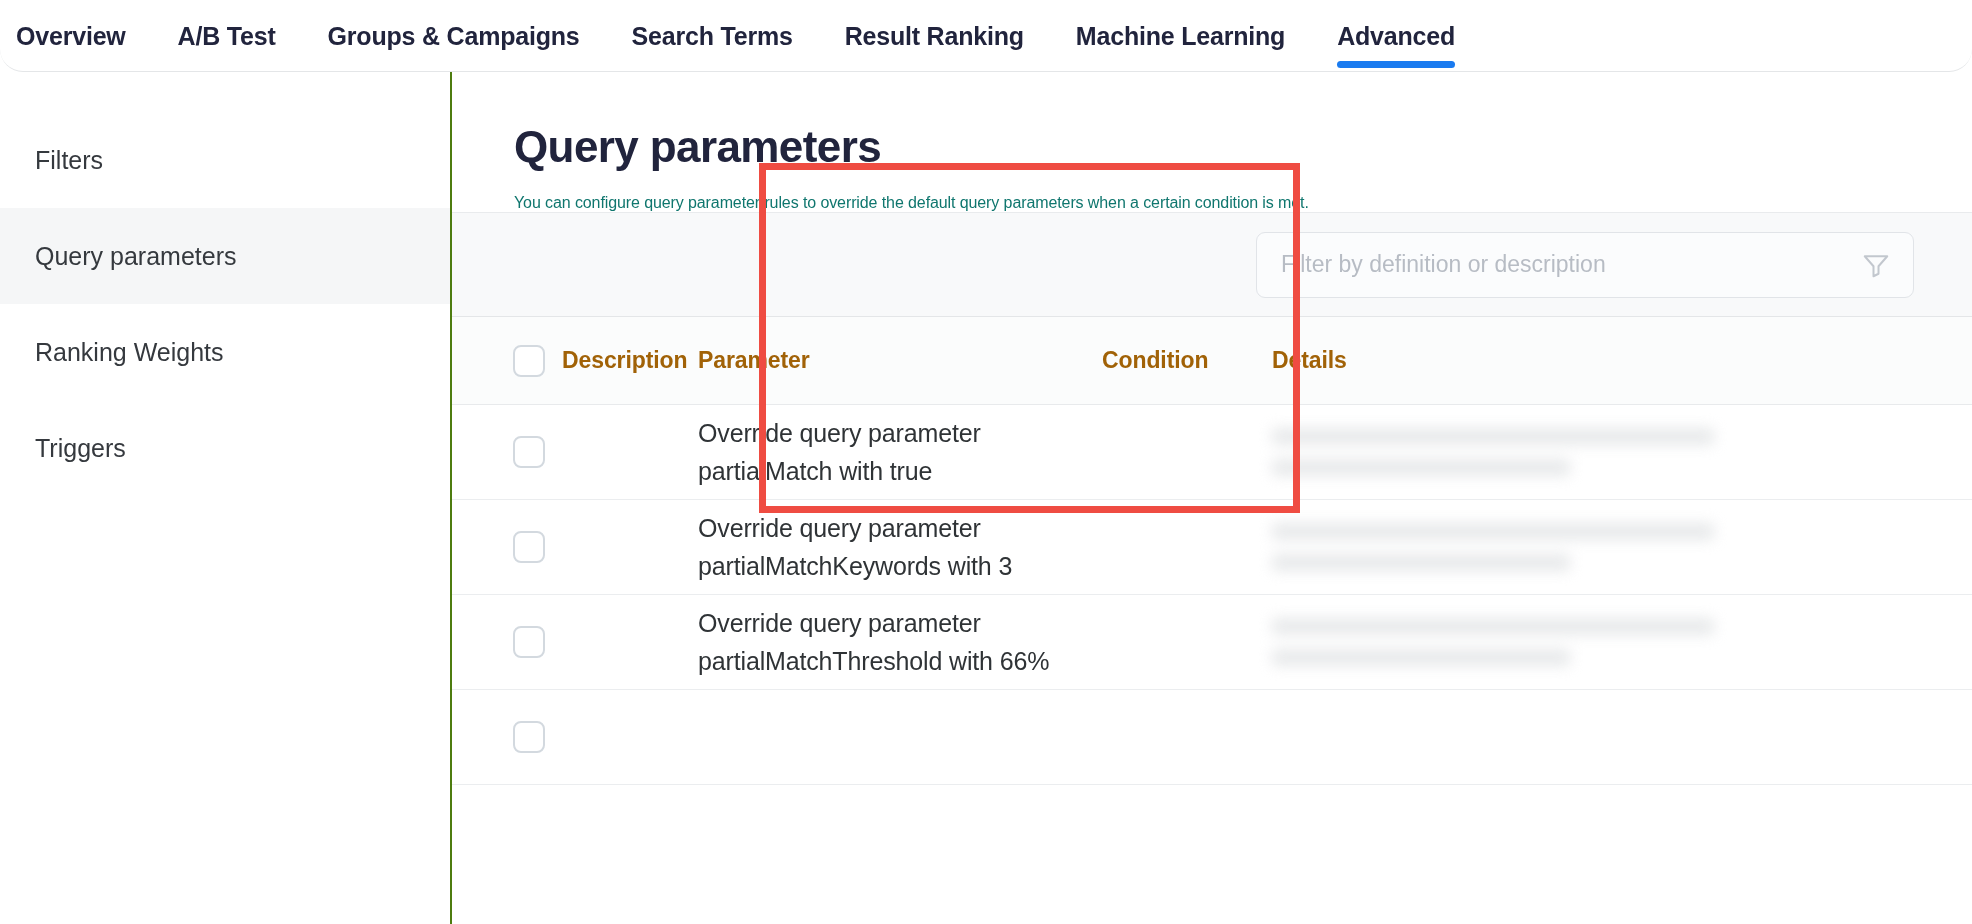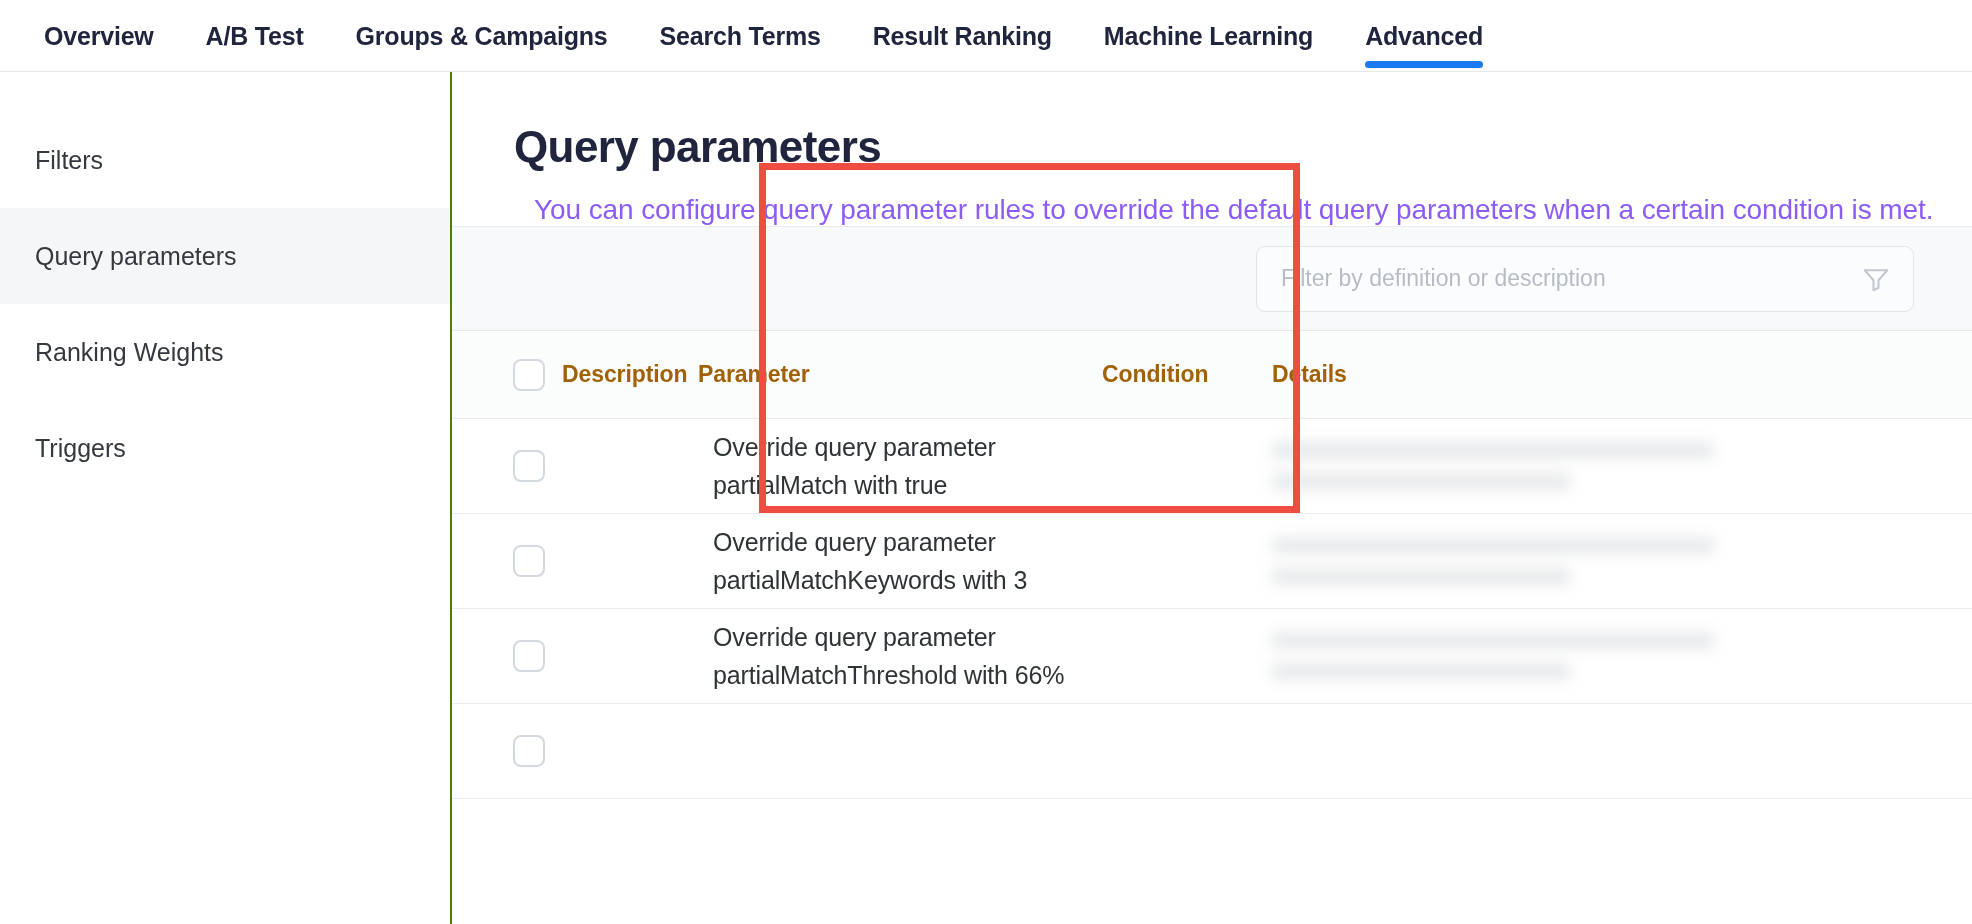--- a/index.html
+++ b/index.html
@@ -13,21 +13,22 @@
   }
 
   
   .topnav {
     position: relative;
     height: 72px;
     background: #ffffff;
     border-bottom: 1px solid #e4e6e8;
     display: flex;
     align-items: flex-start;
-    padding-left: 44px;
+    padding-left: 16px;
+    border-radius: 23px;
   }
   .nav-tab {
     position: relative;
     height: 72px;
     display: flex;
     align-items: center;
     padding: 0 26px;
     font-size: 25px;
     font-weight: 700;
     color: #21243d;
@@ -85,24 +86,23 @@
     padding: 50px 0 0 62px;
   }
   .page-title {
     font-size: 44px;
     font-weight: 700;
     color: #21243d;
     letter-spacing: -0.6px;
   }
   .page-sub {
     margin-top: 22px;
-    font-size: 28px;
-    color: #8b5cf6;
+    font-size: 16px;
+    color: #0f766e;
     letter-spacing: -0.1px;
-    margin-left: 20px;
   }
 
   
   .toolbar {
     height: 105px;
     background: #f8f9fa;
     border-top: 1px solid #e9ebed;
     border-bottom: 1px solid #e4e6e8;
     display: flex;
     align-items: center;
@@ -166,21 +166,21 @@
 
   .tbl-row {
     position: relative;
     height: 95px;
     border-bottom: 1px solid #ebedef;
     display: flex;
     align-items: center;
   }
   .cell-param {
     position: absolute;
-    left: 261px;
+    left: 246px;
     width: 380px;
     font-size: 25px;
     line-height: 38px;
     color: #2f3336;
     letter-spacing: -0.15px;
   }
   .cell-details {
     position: absolute;
     left: 820px;
     width: 480px;

